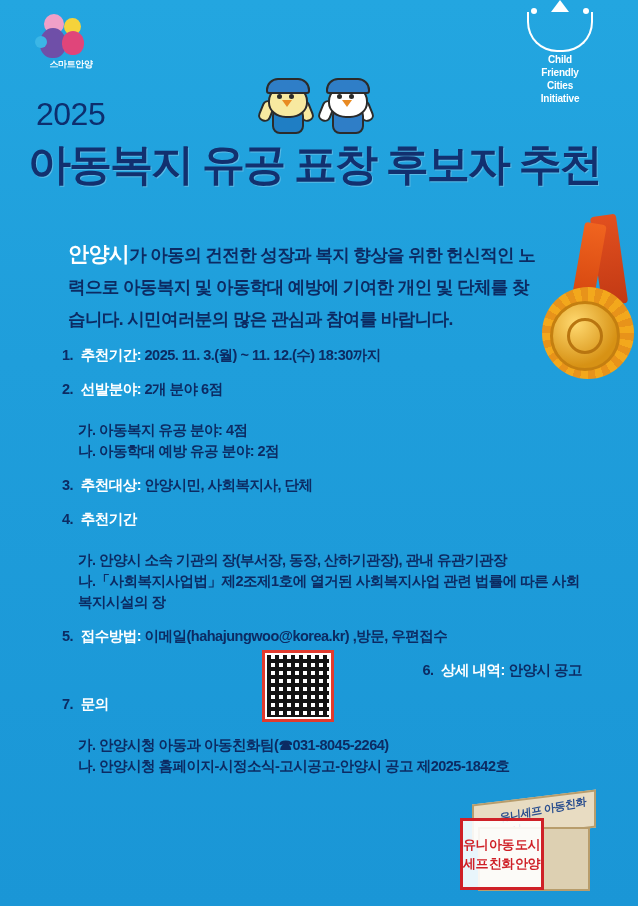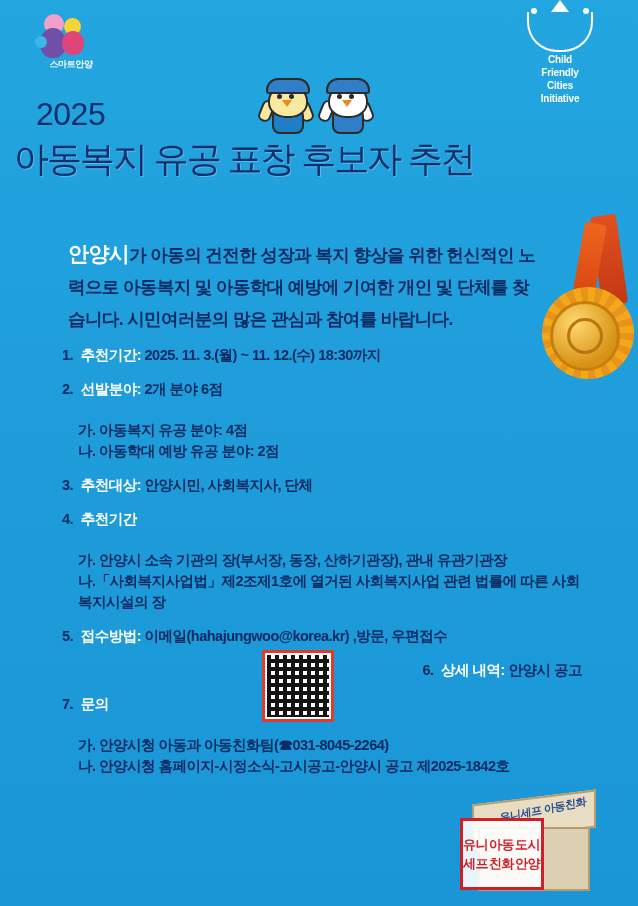--- a/index.html
+++ b/index.html
@@ -181,24 +181,24 @@
     position: absolute;
     left: 36px;
     top: 96px;
     font-size: 32px;
     font-weight: normal;
     color: #0d2e6e;
     letter-spacing: -0.5px;
   }
   .title-main {
     position: absolute;
-    left: 14px;
+    left: 28px;
     top: 136px;
-    font-size: 35px;
-    font-weight: normal;
+    font-size: 43px;
+    font-weight: bold;
     color: #12306f;
     letter-spacing: -2px;
     white-space: nowrap;
     text-shadow: 1px 1px 0 rgba(255,255,255,0.25);
   }
 
   
   .medal {
     position: absolute;
     right: -6px;

